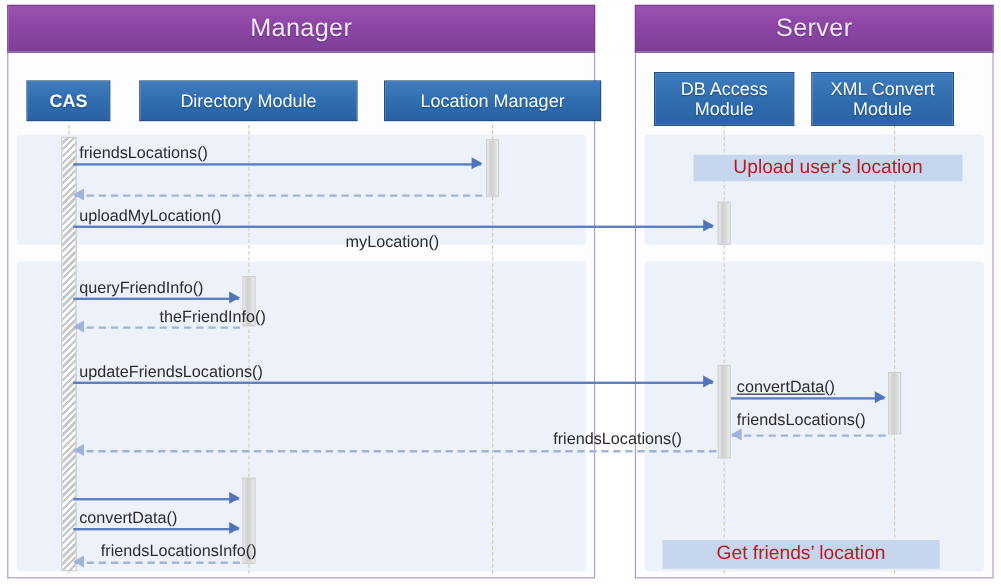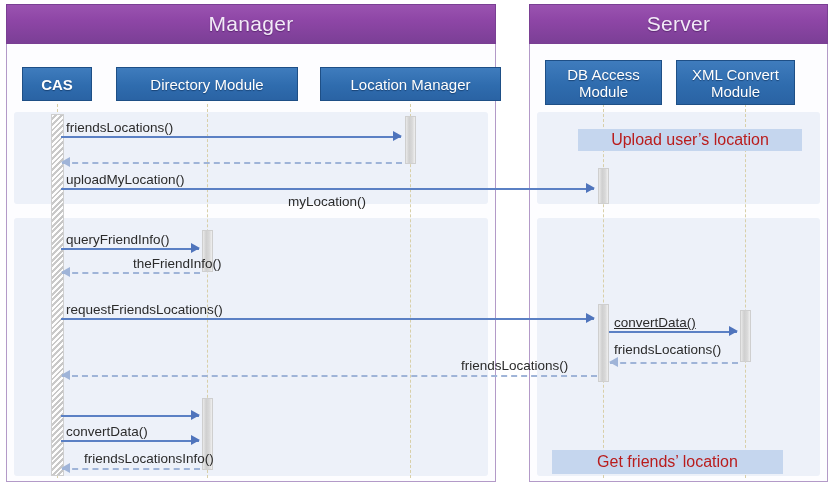--- a/index.html
+++ b/index.html
@@ -221,21 +221,21 @@
   <div class="msg ret bwd" style="left:62px;top:272px;width:138px;">
     <div class="line"></div>
     <div class="head"></div>
   </div>
   <div class="msg-label" style="left:133px;top:257px;">theFriendInfo()</div>
 
   <div class="msg fwd" style="left:61px;top:318px;width:533px;">
     <div class="line"></div>
     <div class="head"></div>
   </div>
-  <div class="msg-label" style="left:66px;top:303px;">requestFriendsLocations()</div>
+  <div class="msg-label" style="left:66px;top:303px;">updateFriendsLocations()</div>
 
   <div class="msg fwd" style="left:609px;top:331px;width:128px;">
     <div class="line"></div>
     <div class="head"></div>
   </div>
   <div class="msg-label" style="left:614px;top:316px;text-decoration:underline;">convertData()</div>
 
   <div class="msg ret bwd" style="left:610px;top:362px;width:128px;">
     <div class="line"></div>
     <div class="head"></div>

